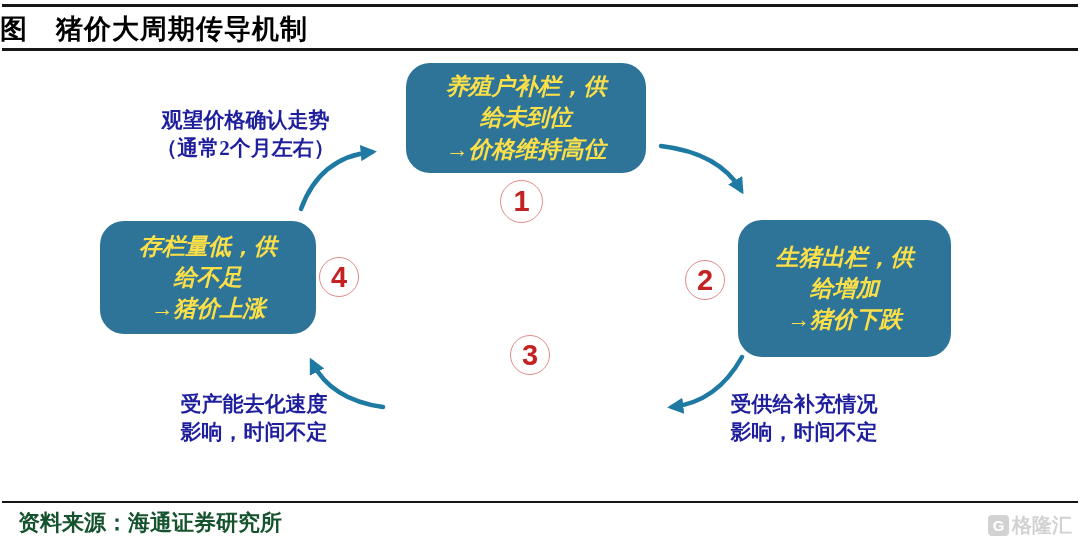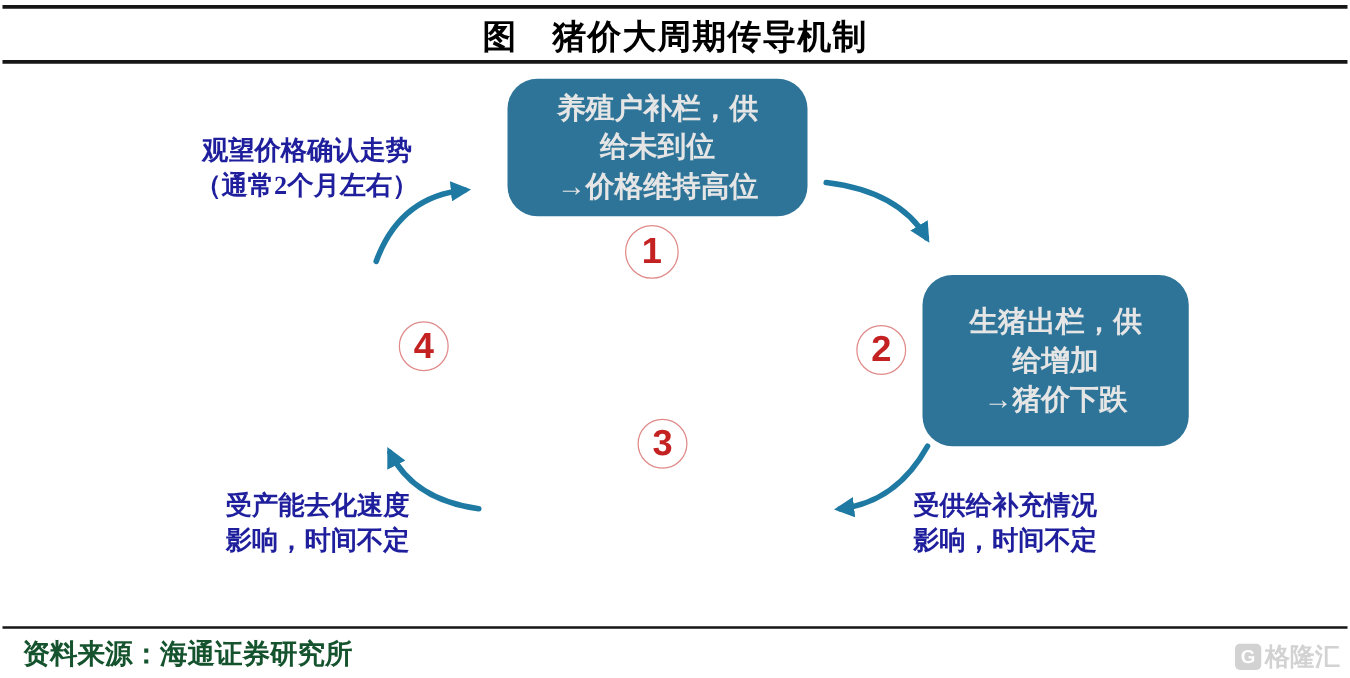--- a/index.html
+++ b/index.html
@@ -7,29 +7,29 @@
     position:relative; width:1080px; height:542px; background:#ffffff;
     font-family:"Liberation Serif", serif; overflow:hidden;
   }
   .rule { position:absolute; left:2px; right:2px; background:#161616; }
   .rule-top    { top:4px;  height:3px; }
   .rule-title  { top:48px; height:3px; }
   .rule-footer { top:501px; height:2px; }
 
   .title {
     position:absolute; top:11px; left:0; width:100%;
-    text-align:center; font-size:27px; font-weight:bold; color:#000;
+    font-size:27px; font-weight:bold; color:#000;
     letter-spacing:1px;
   }
 
   .box {
     position:absolute; background:#2d7498; border-radius:24px;
-    color:#e5e5e5; font-weight:bold; font-size:23px; line-height:1.36;
+    color:#fde047; font-weight:bold; font-size:23px; line-height:1.36;
     display:flex; align-items:center; justify-content:center;
-    text-align:center; white-space:pre-line;
+    text-align:center; white-space:pre-line;font-style:italic;
   }
   .box-top    { left:406px; top:63px;  width:240px; height:110px; }
   .box-right  { left:738px; top:220px; width:213px; height:137px; }
   .box-bottom { left:408px; top:383px; width:238px; height:113px; }
   .box-left   { left:100px; top:221px; width:216px; height:113px; }
 
   .num {
     position:absolute; width:40px; height:40px; box-sizing:border-box;
     border:1.5px solid #e08a8a; border-radius:50%;
     color:#c42222; font-size:29px; font-weight:bold;
@@ -88,20 +88,23 @@
     <path d="M 742 357 Q 717 402 672 407" fill="none" stroke="#1e7aa3" stroke-width="4.5" stroke-linecap="round" marker-end="url(#ah)"></path>
     <path d="M 383 407 Q 331 400 312 362" fill="none" stroke="#1e7aa3" stroke-width="4.5" stroke-linecap="round" marker-end="url(#ah)"></path>
   </svg>
 
   <div class="box box-top">养殖户补栏，供
 给未到位
 →价格维持高位</div>
   <div class="box box-right">生猪出栏，供
 给增加
 →猪价下跌</div>
+  <div class="box box-left">存栏量低，供
+给不足
+→猪价上涨</div>
 
   <div class="num num-1">1</div>
   <div class="num num-2">2</div>
   <div class="num num-3">3</div>
   <div class="num num-4">4</div>
 
   <div class="anno anno-top-left">观望价格确认走势
 （通常2个月左右）</div>
   <div class="anno anno-bottom-right">受供给补充情况
 影响，时间不定</div>

